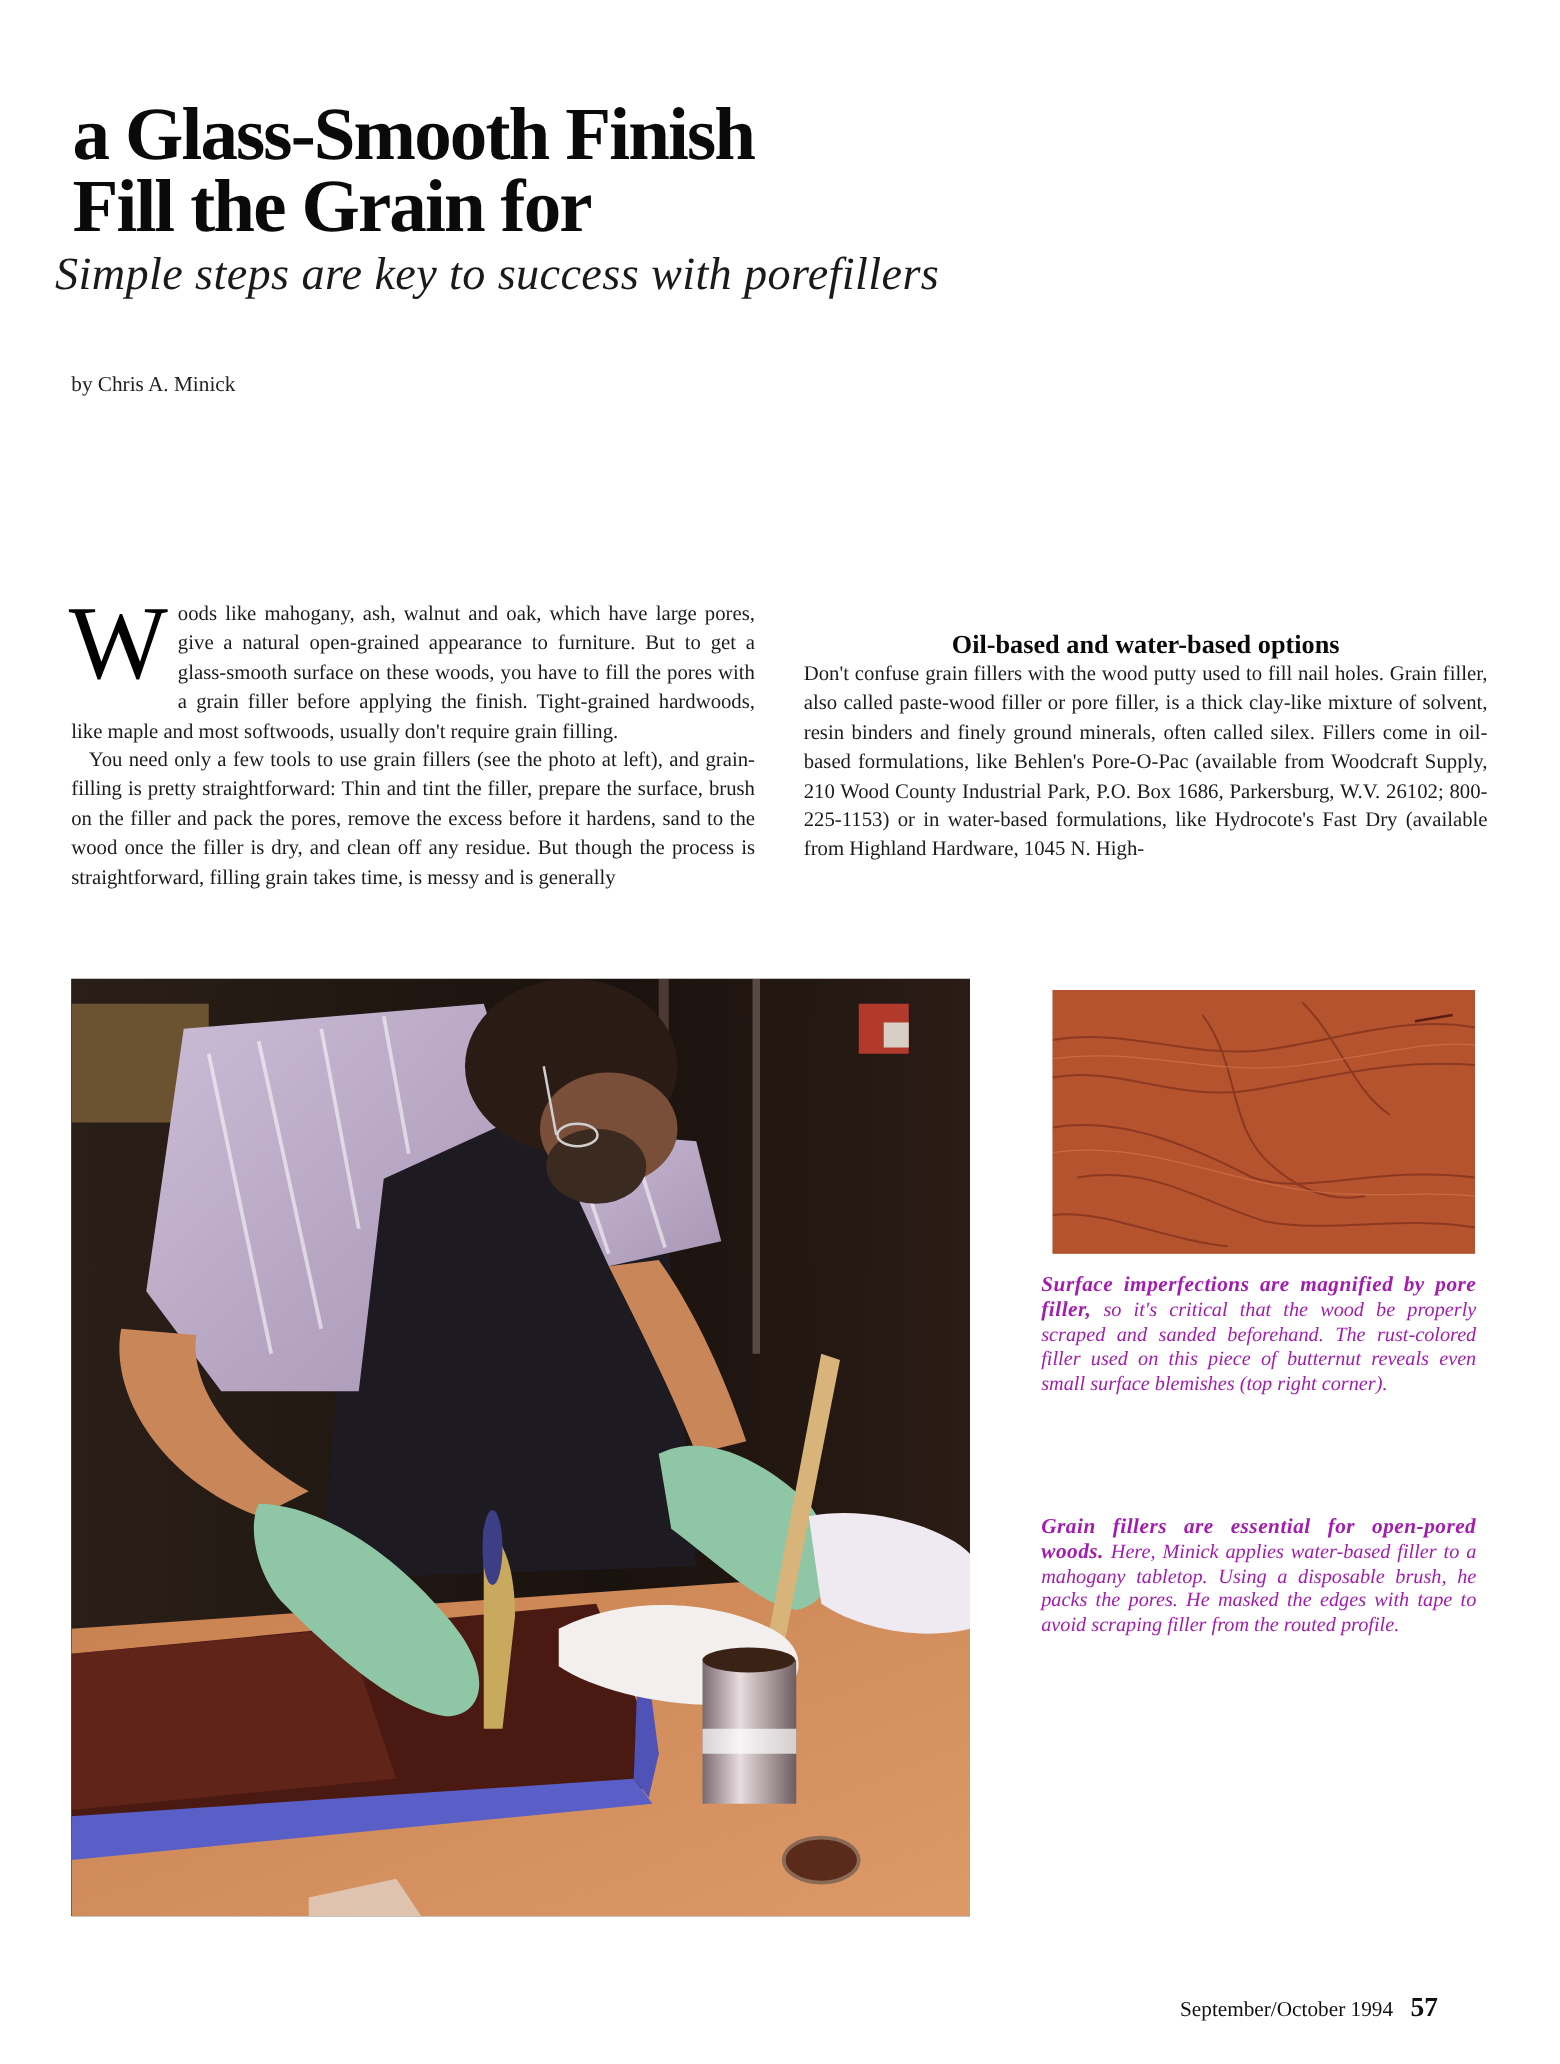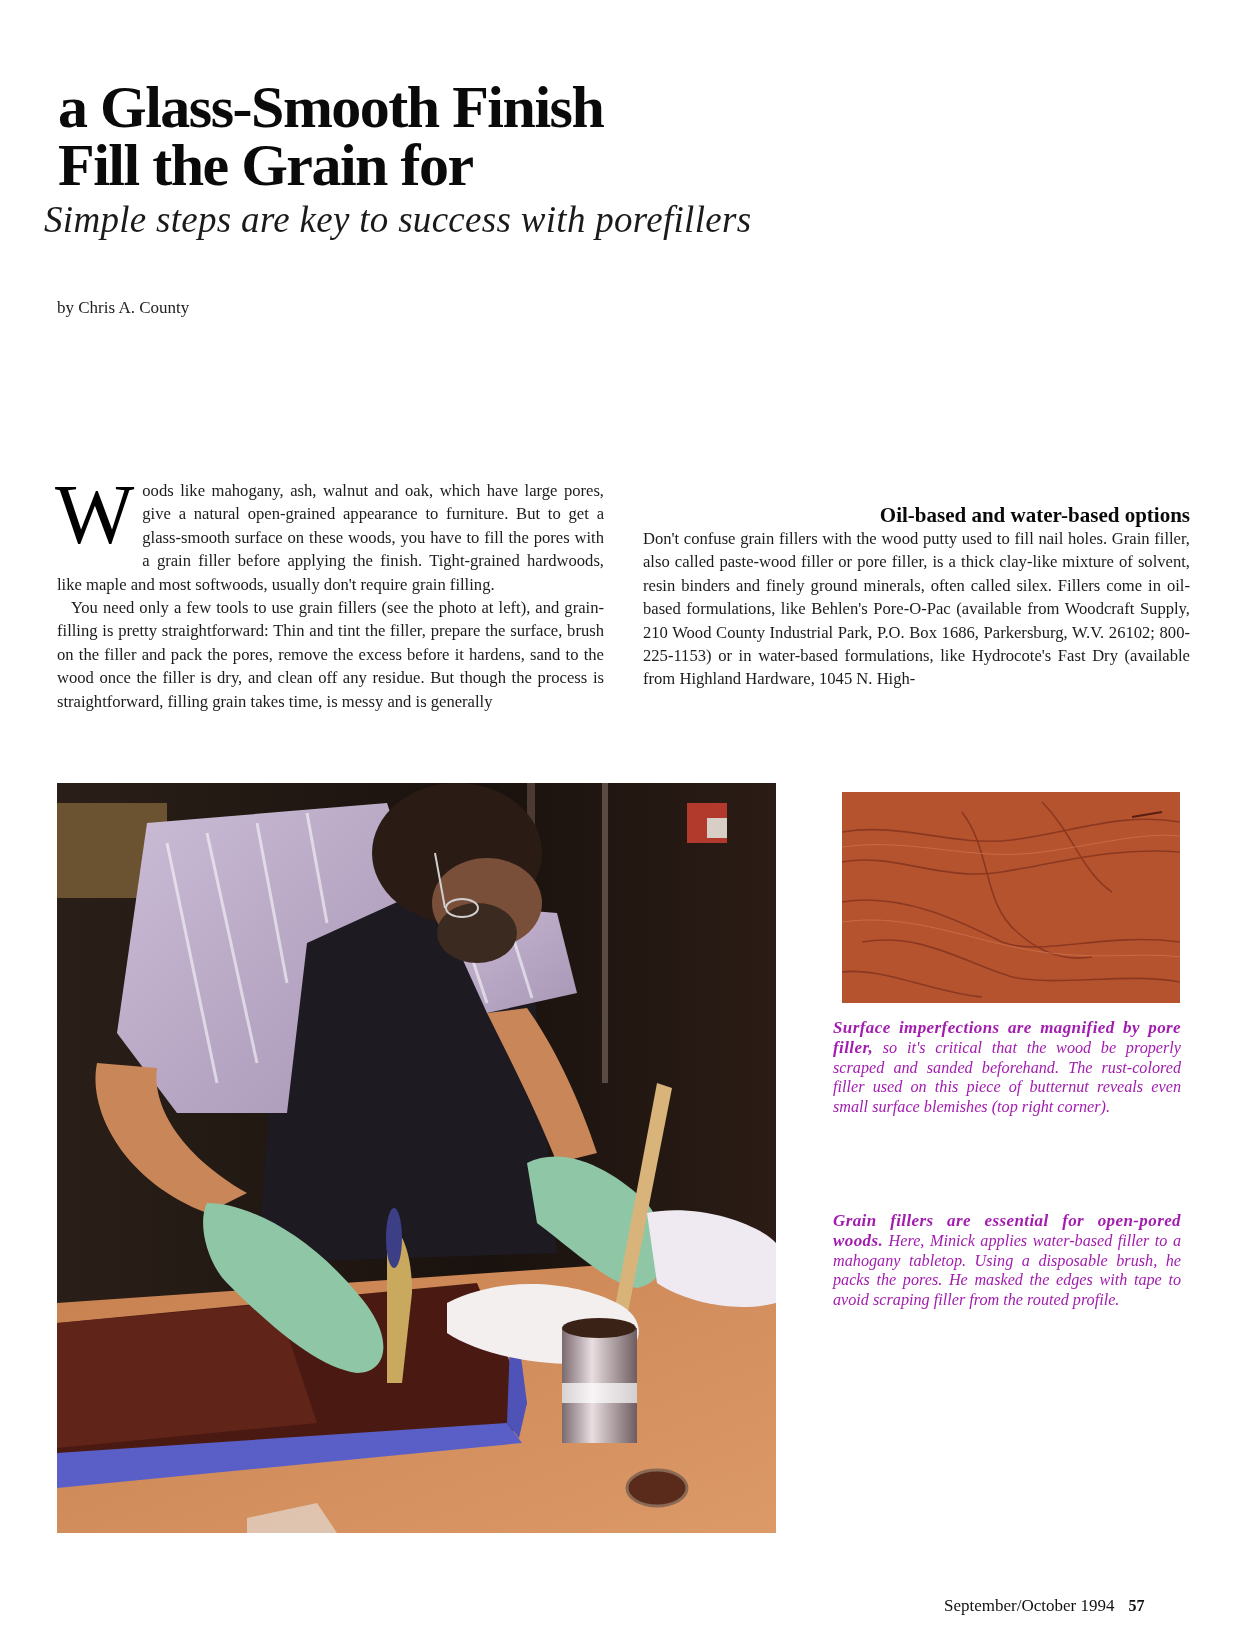--- a/index.html
+++ b/index.html
@@ -31,21 +31,21 @@
     .col.right { left: 643px; }
     .col p { margin: 0; }
     .col p.indent { text-indent: 14px; }
     .dropcap {
       float: left; font-size: 84px; line-height: 66px; height: 68px;
       margin: 3px 8px 0 -2px; font-family: "Liberation Serif", serif; color: #000;
     }
     .col h2 {
       font-family: "Liberation Serif", serif; font-weight: bold;
       font-size: 21px; line-height: 26px; margin-top: 23px; margin-bottom: -1px; color: #0a0a0a;
-      text-align: right;
+      text-align: center;
     }
 
     .photo-main {
       position: absolute; left: 57px; top: 783px; width: 719px; height: 750px;
       overflow: hidden; background: #1d1410;
     }
     .photo-main svg { display: block; width: 100%; height: 100%; }
 
     .photo-wood {
       position: absolute; left: 842px; top: 792px; width: 338px; height: 211px;
@@ -61,31 +61,31 @@
     }
     .caption b { font-weight: bold; font-size: 17px; letter-spacing: 0.4px; }
     .caption.c1 { top: 1018px; }
     .caption.c2 { top: 1211px; }
 
     .footer {
       position: absolute; left: 944px; top: 1594px; width: 250px;
       font-size: 17px; line-height: 24px; color: #111; white-space: nowrap;
     }
     .footer .issue { display: inline-block; }
-    .footer .page { display: inline-block; font-weight: bold; font-size: 16px; margin-left: 14px; }
+    .footer .page { display: inline-block; font-weight: bold; font-size: 22px; margin-left: 14px; }
   </style>
 </head>
 <body>
 
 <h1 class="title">
   <span>a Glass-Smooth Finish</span>
   <span>Fill the Grain for</span>
 </h1>
 <div class="subtitle">Simple steps are key to success with porefillers</div>
-<div class="byline">by Chris A. County</div>
+<div class="byline">by Chris A. Minick</div>
 
 <div class="col left">
   <p>
     <span class="dropcap">W</span><span>oods like mahogany, ash, walnut and oak, which have large pores, give a natural open-grained appearance to furniture. But to get a glass-smooth surface on these woods, you have to fill the pores with a grain filler before apply­ing the finish. Tight-grained hardwoods, like maple and most soft­woods, usually don't require grain filling.</span>
   </p>
   <p class="indent">You need only a few tools to use grain fillers (see the photo at left), and grain-filling is pretty straightforward: Thin and tint the filler, prepare the surface, brush on the filler and pack the pores, remove the excess before it hardens, sand to the wood once the filler is dry, and clean off any residue. But though the process is straightforward, filling grain takes time, is messy and is generally</p>
 </div>
 
 <div class="col right">
   <h2>Oil-based and water-based options</h2>

